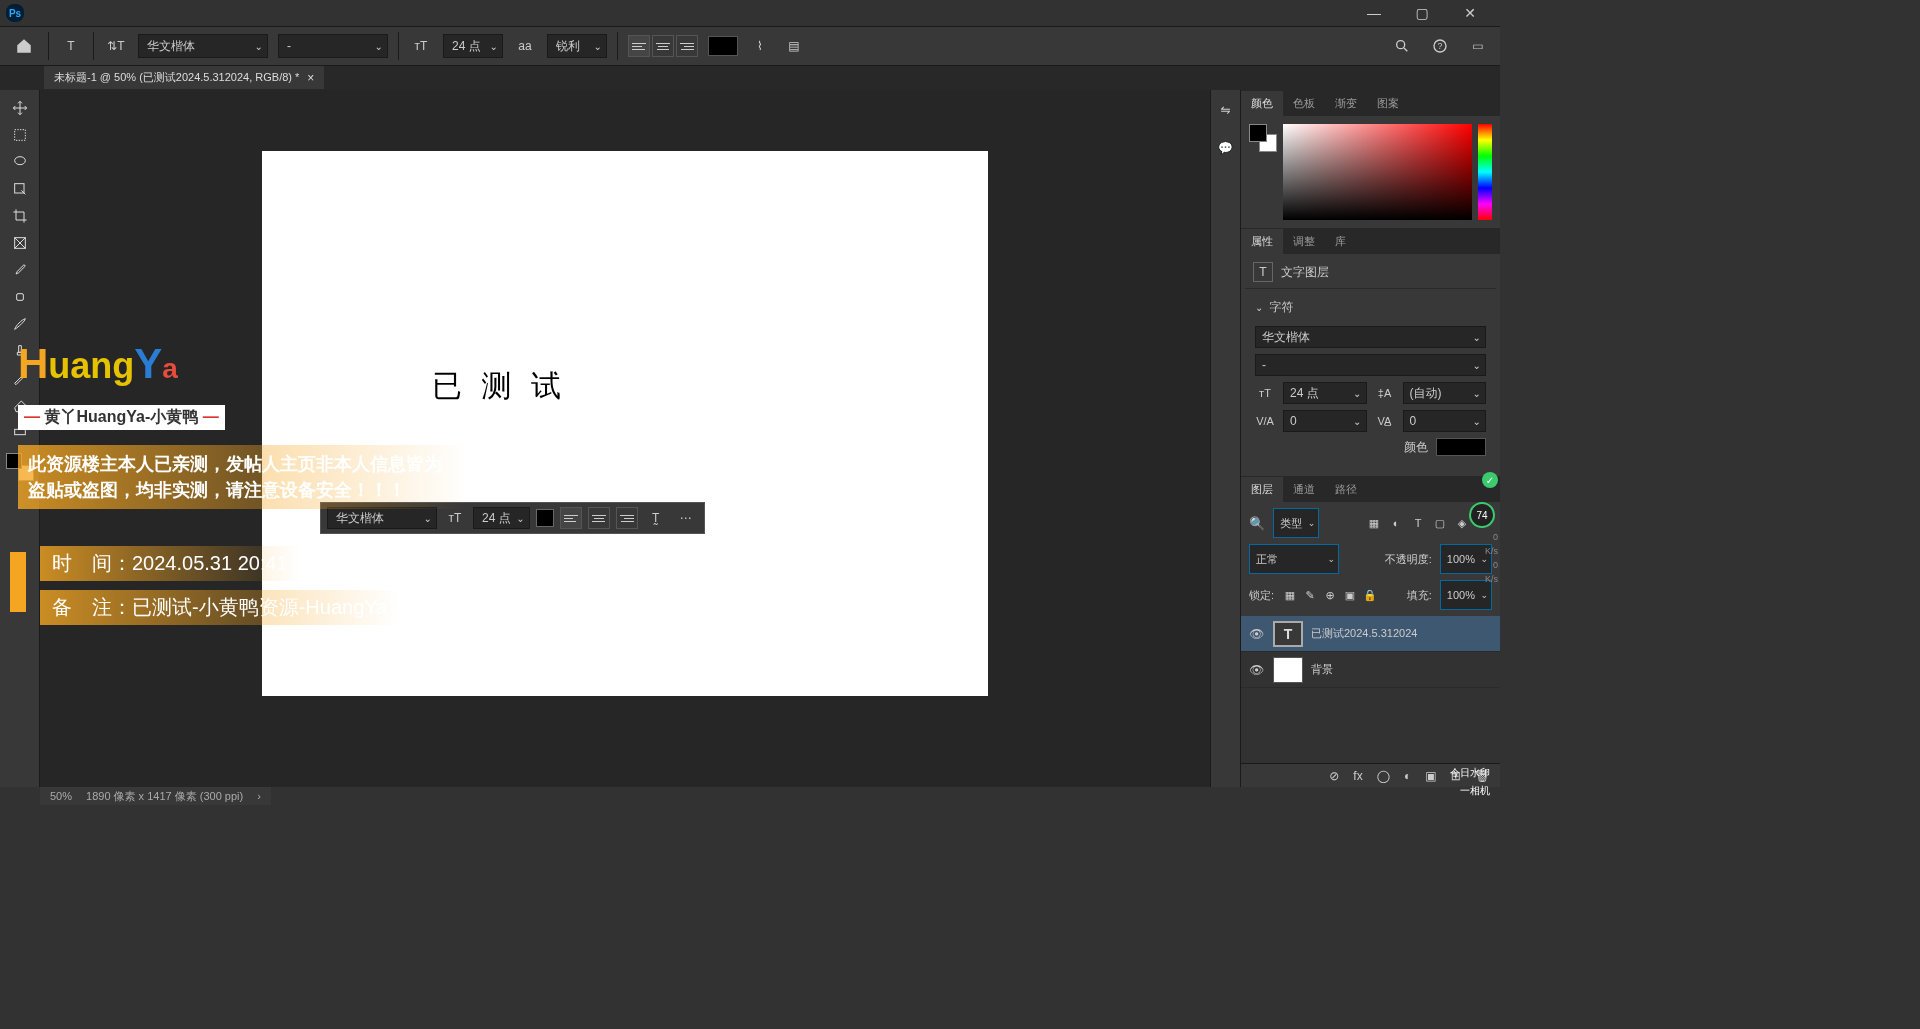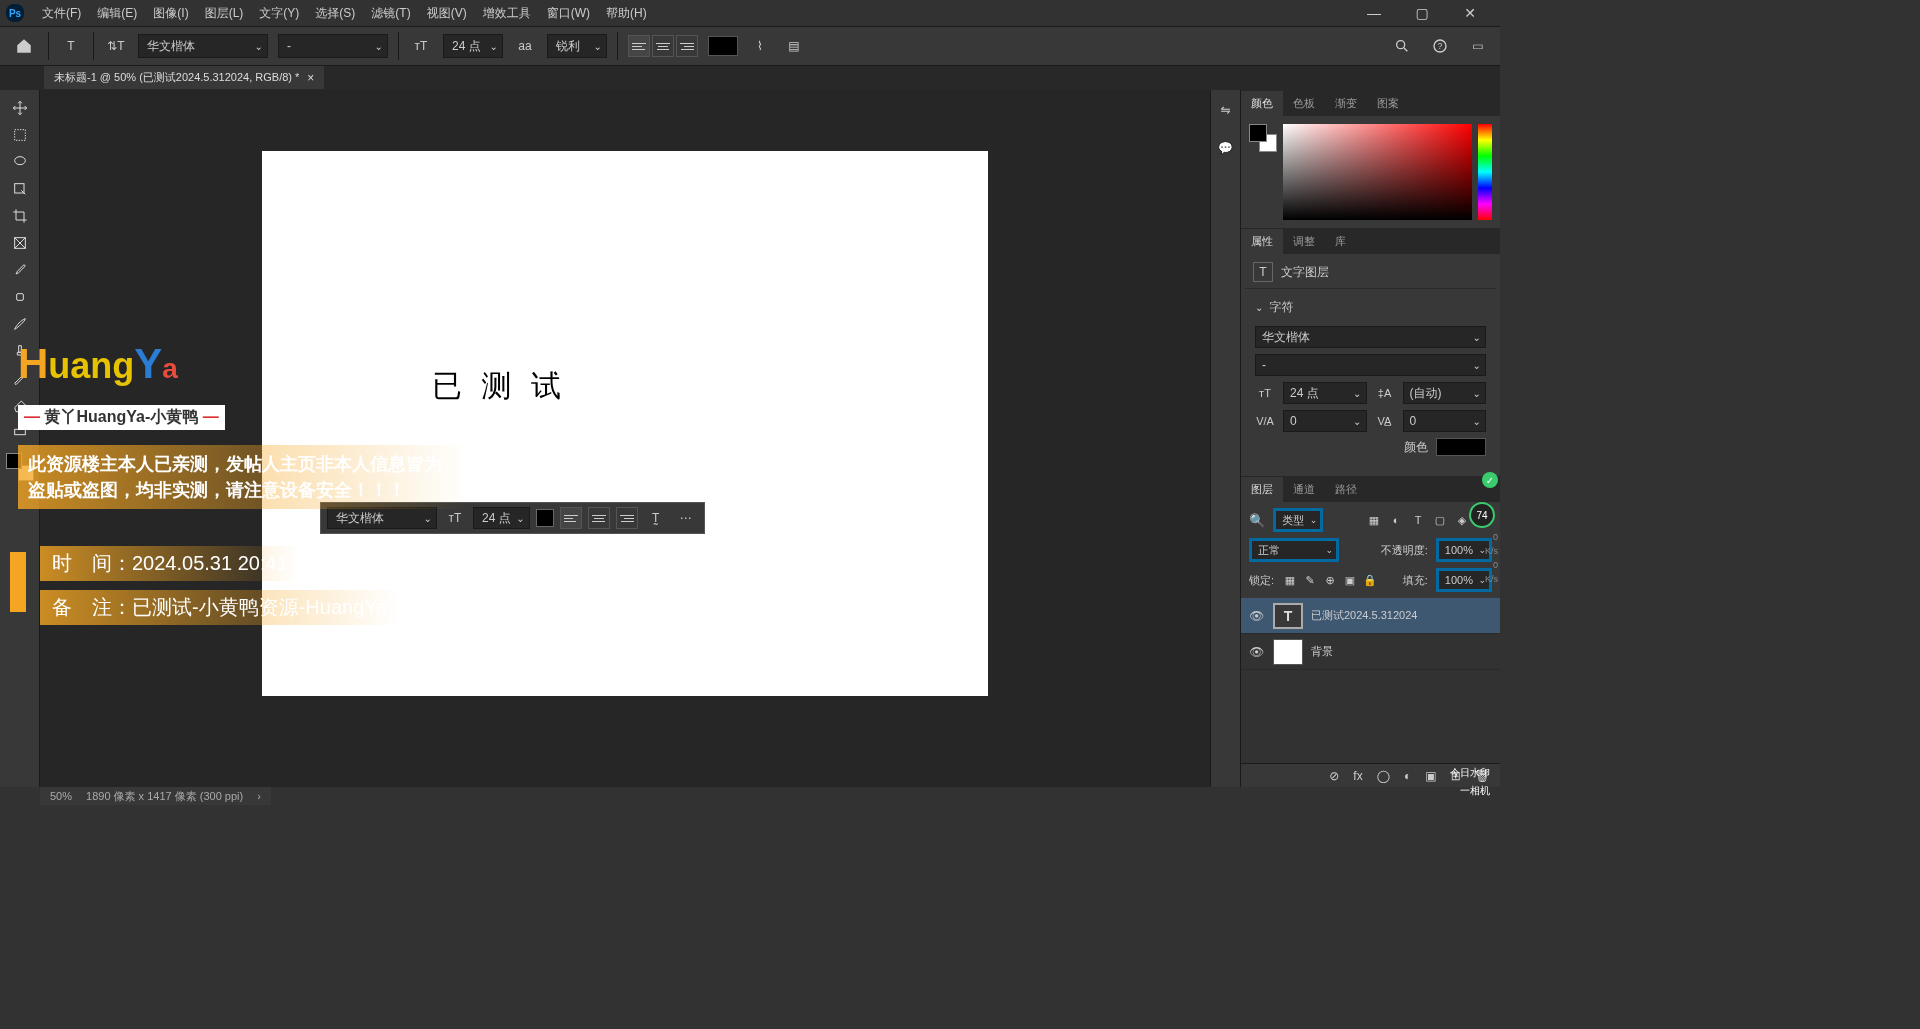--- a/index.html
+++ b/index.html
@@ -73,21 +73,21 @@
 .prop-header { display: flex; align-items: center; gap: 6px; cursor: pointer; padding: 4px 0; }
 .prop-header::before { content: "⌄"; font-size: 10px; }
 .prop-row { display: flex; gap: 8px; margin: 6px 0; align-items: center; }
 .prop-input { background: #262626; border: 1px solid #1a1a1a; height: 22px; padding: 0 6px; flex: 1; color: #ccc; display: flex; align-items: center; position: relative; }
 .prop-input::after { content: "⌄"; position: absolute; right: 4px; font-size: 10px; }
 .prop-label-icon { width: 20px; height: 20px; display: flex; align-items: center; justify-content: center; font-size: 11px; }
 
 .layers-panel { flex: 1; display: flex; flex-direction: column; }
 .layers-controls { padding: 6px 8px; display: flex; flex-direction: column; gap: 6px; }
 .layers-row { display: flex; align-items: center; gap: 8px; font-size: 11px; }
-.mini-dd { background: #262626; border: 3px solid #0369a1; height: 24px; padding: 0 16px 0 6px; position: relative; cursor: pointer; display: flex; align-items: center; }
+.mini-dd { background: #262626; border: 1px solid #0369a1; height: 30px; padding: 0 16px 0 6px; position: relative; cursor: pointer; display: flex; align-items: center; }
 .mini-dd::after { content: "⌄"; position: absolute; right: 3px; font-size: 9px; }
 .filter-icons { display: flex; gap: 6px; margin-left: auto; }
 .filter-icons span { width: 16px; height: 16px; cursor: pointer; display: flex; align-items: center; justify-content: center; font-size: 11px; }
 .lock-icons { display: flex; gap: 4px; }
 .lock-icons span { width: 16px; height: 16px; display: flex; align-items: center; justify-content: center; font-size: 11px; cursor: pointer; }
 
 .layer-list { flex: 1; background: #323232; }
 .layer-item { display: flex; align-items: center; height: 36px; padding: 0 8px; gap: 8px; border-bottom: 1px solid #2a2a2a; }
 .layer-item.selected { background: #3f5872; }
 .layer-vis { width: 16px; cursor: pointer; }
@@ -116,33 +116,20 @@
 .wm-corner { position: absolute; bottom: 5px; right: 10px; color: #fff; font-size: 10px; z-index: 10; line-height: 18px; text-align: right; }
 .badge74 { position: absolute; top: 502px; right: 5px; width: 26px; height: 26px; border-radius: 50%; border: 2px solid #3bcb6e; background: #222; color: #fff; font-size: 10px; display: flex; align-items: center; justify-content: center; z-index: 20; }
 .badge-check { position: absolute; top: 472px; right: 2px; width: 16px; height: 16px; border-radius: 50%; background: #3bcb6e; color: #fff; font-size: 10px; display: flex; align-items: center; justify-content: center; z-index: 20; }
 .sys-ks { position: absolute; right: 2px; top: 530px; font-size: 9px; color: #888; z-index: 20; line-height: 14px; text-align: right; }
 </style>
 </head>
 <body>
 
 <div class="menubar">
   <div class="ps-logo">Ps</div>
-  <div id="menu-items" style="display: flex;">
-      <div class="menu-item">文件(F)</div>
-      <div class="menu-item">编辑(E)</div>
-      <div class="menu-item">图像(I)</div>
-      <div class="menu-item">图层(L)</div>
-      <div class="menu-item">文字(Y)</div>
-      <div class="menu-item">选择(S)</div>
-      <div class="menu-item">滤镜(T)</div>
-      <div class="menu-item">视图(V)</div>
-      <div class="menu-item">增效工具</div>
-      <div class="menu-item">窗口(W)</div>
-      <div class="menu-item">帮助(H)</div>
-    </div>
   <div class="win-controls">
     <div class="win-btn">—</div>
     <div class="win-btn">▢</div>
     <div class="win-btn">✕</div>
   </div>
 </div>
 
 <div class="options-bar">
   <div class="home-btn">
       <svg viewBox="0 0 24 24" width="18" height="18">

